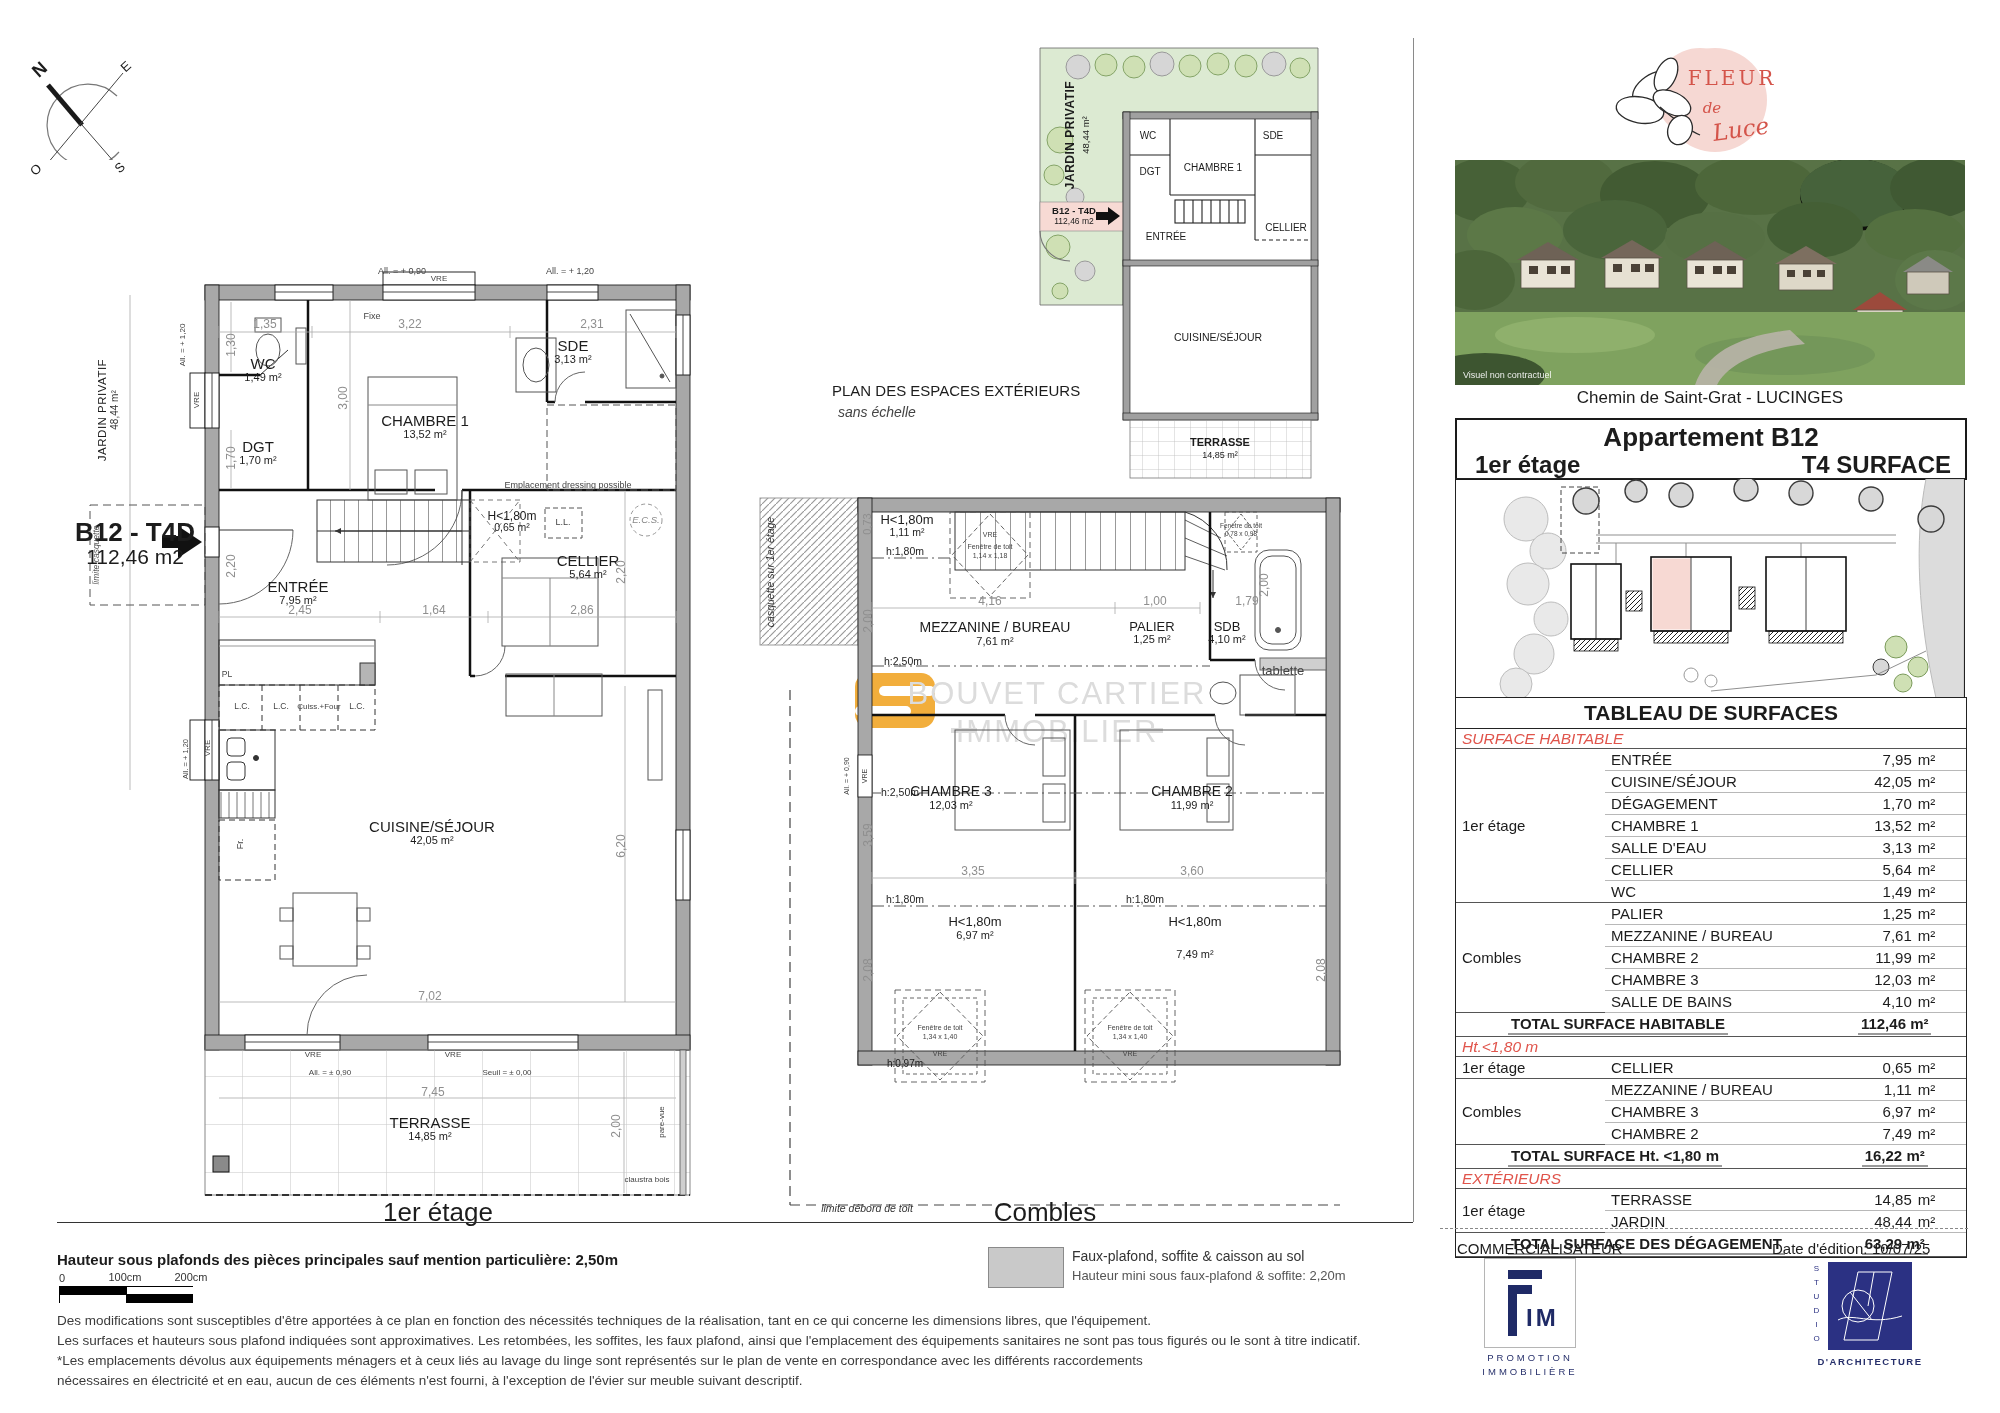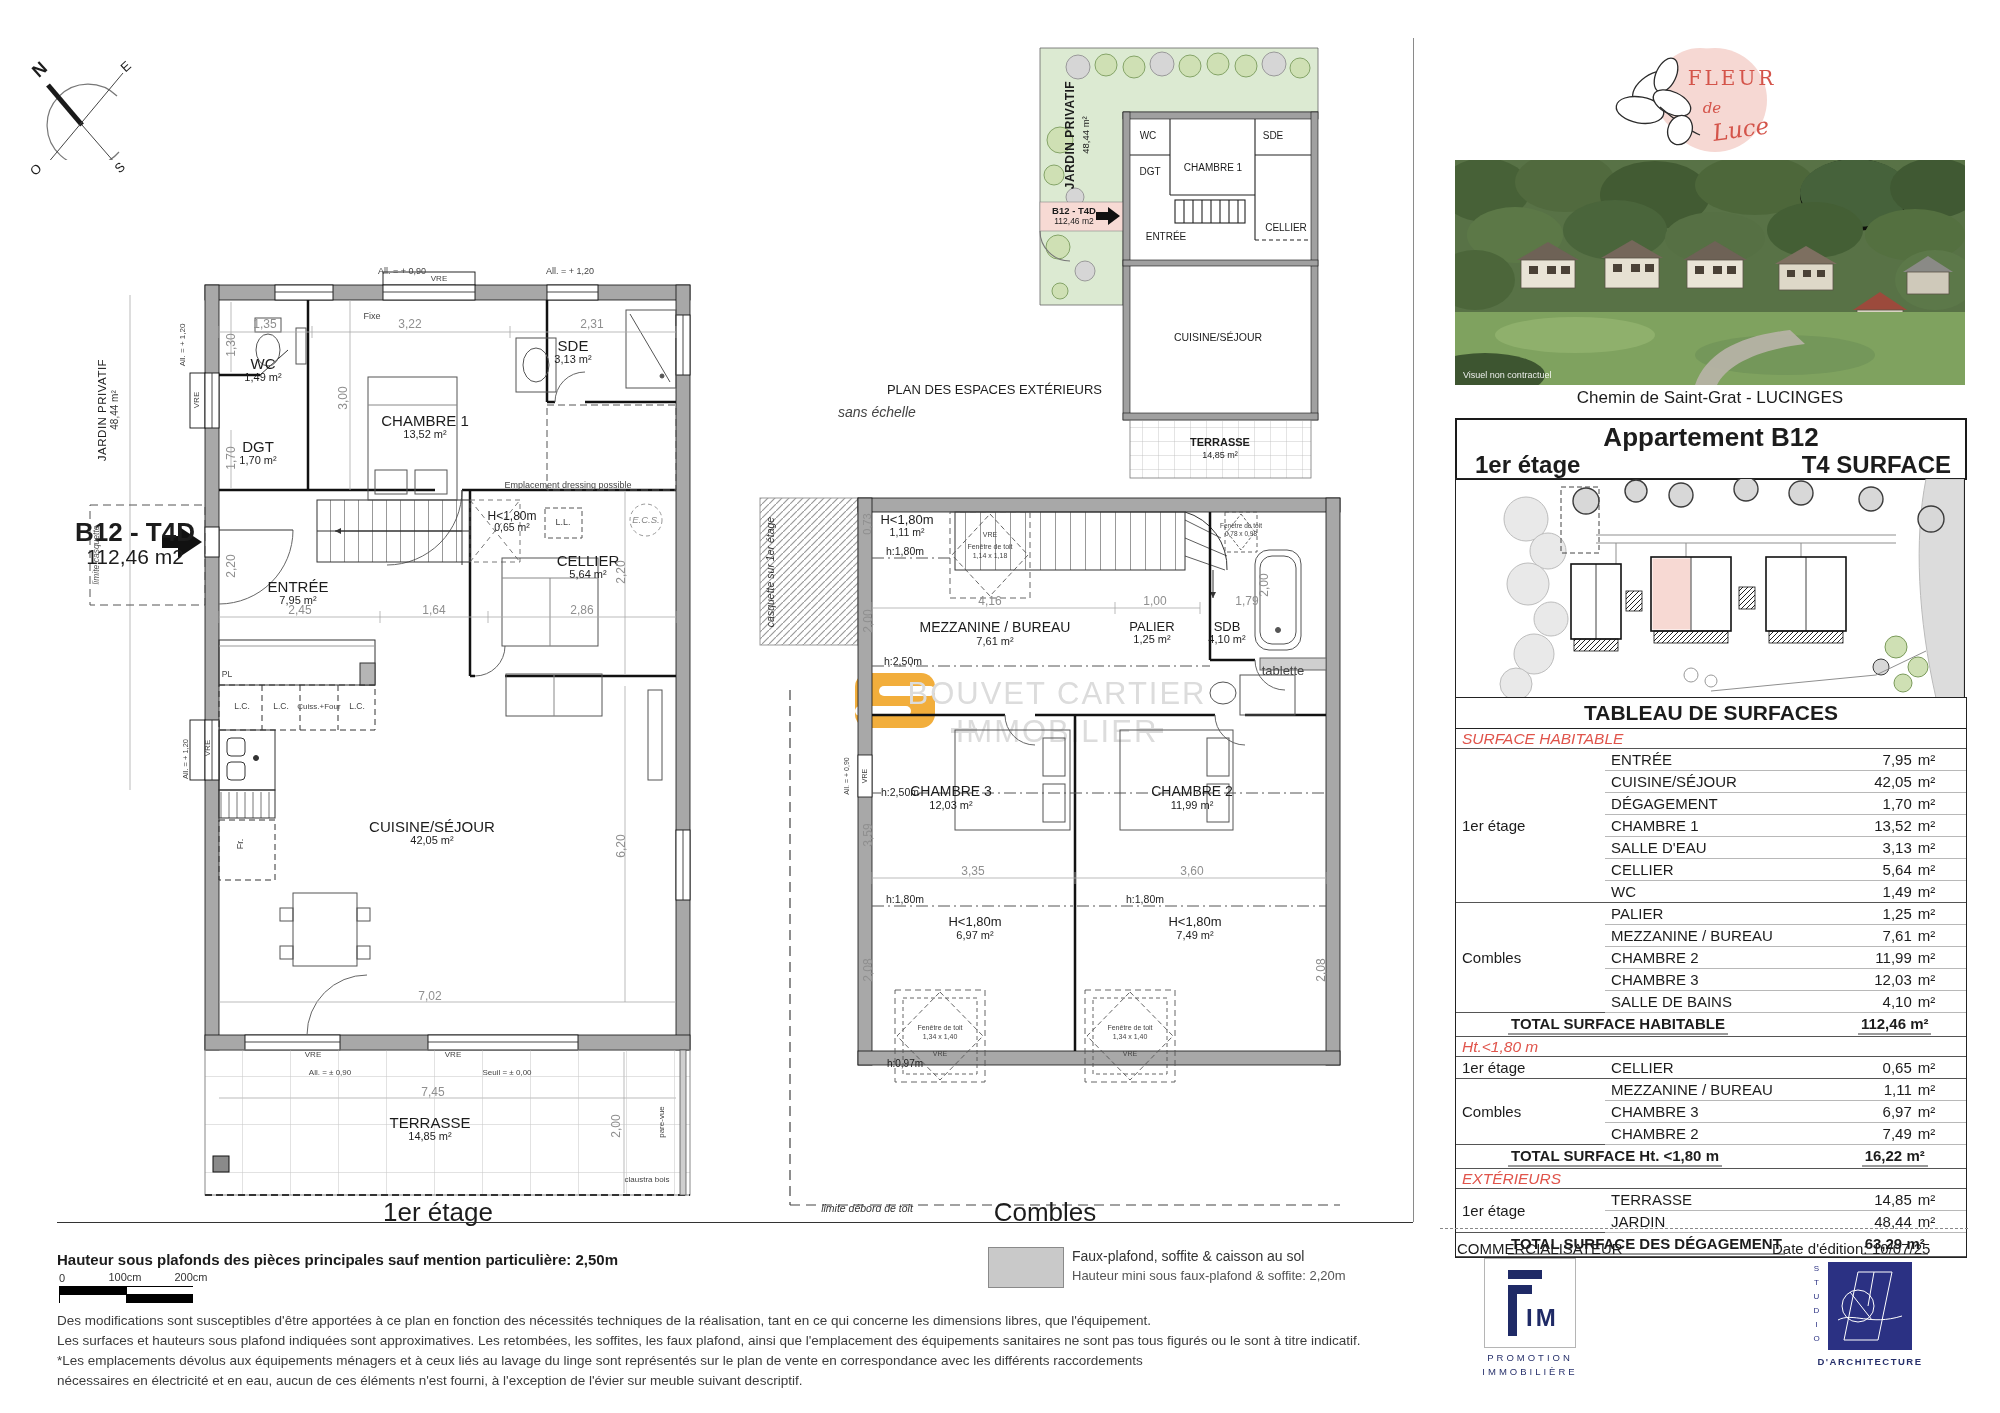--- a/index.html
+++ b/index.html
@@ -349,21 +349,21 @@
     <div class="lbl" style="left:243px;top:101px;font-size:10px">SDE</div>
     <div class="lbl" style="left:120px;top:137px;font-size:10px">DGT</div>
     <div class="lbl" style="left:183px;top:133px;font-size:10px">CHAMBRE 1</div>
     <div class="lbl" style="left:136px;top:202px;font-size:10px">ENTRÉE</div>
     <div class="lbl" style="left:256px;top:193px;font-size:10px">CELLIER</div>
     <div class="lbl" style="left:188px;top:303px;font-size:10.5px">CUISINE/SÉJOUR</div>
     <div class="lbl b" style="left:190px;top:408px;font-size:11px">TERRASSE</div>
     <div class="lbl" style="left:190px;top:421px;font-size:9px">14,85 m²</div>
   </div>
 
-  <div class="abs" style="left:832px;top:382px;width:270px;text-align:right;font-size:13px">PLAN DES ESPACES EXTÉRIEURS</div>
+  <div class="abs" style="left:832px;top:382px;width:270px;text-align:left;font-size:15px">PLAN DES ESPACES EXTÉRIEURS</div>
   <div class="abs it" style="left:838px;top:404px;font-size:14px;color:#444">sans échelle</div>
 
   <div class="abs" style="left:755px;top:490px;width:590px;height:745px">
     <svg width="590" height="745" viewBox="0 0 590 745">
       <defs>
         <pattern id="hatchC" width="7" height="7" patternUnits="userSpaceOnUse">
           <path d="M0 7L7 0" stroke="#9a9a9a" stroke-width="1.2"></path>
         </pattern>
         <pattern id="treadsV2" width="15" height="58" patternUnits="userSpaceOnUse">
           <path d="M0 0V58" stroke="#333" stroke-width="1"></path>
@@ -501,21 +501,21 @@
     <div class="lbl" style="left:196px;top:316px;font-size:11px">12,03 m²</div>
     <div class="lbl" style="left:437px;top:302px;font-size:14px">CHAMBRE 2</div>
     <div class="lbl" style="left:437px;top:316px;font-size:11px">11,99 m²</div>
     <div class="lbl dim" style="left:218px;top:381px">3,35</div>
     <div class="lbl dim" style="left:437px;top:381px">3,60</div>
     <div class="lbl" style="left:150px;top:410px;font-size:10.5px">h:1,80m</div>
     <div class="lbl" style="left:390px;top:410px;font-size:10.5px">h:1,80m</div>
     <div class="lbl" style="left:220px;top:432px;font-size:13px">H&lt;1,80m</div>
     <div class="lbl" style="left:220px;top:446px;font-size:11px">6,97 m²</div>
     <div class="lbl" style="left:440px;top:432px;font-size:13px">H&lt;1,80m</div>
-    <div class="lbl" style="left:440px;top:446px;font-size:11px">7,49 m²</div>
+    <div class="lbl" style="left:440px;top:465px;font-size:11px">7,49 m²</div>
     <div class="lbl dim rot" style="left:113px;top:480px">2,08</div>
     <div class="lbl dim rot" style="left:566px;top:480px">2,08</div>
     <div class="lbl tiny" style="left:185px;top:538px;font-size:7px">Fenêtre de toit</div>
     <div class="lbl tiny" style="left:185px;top:547px;font-size:7px">1,34 x 1,40</div>
     <div class="lbl tiny" style="left:185px;top:564px;font-size:7px">VRE</div>
     <div class="lbl tiny" style="left:375px;top:538px;font-size:7px">Fenêtre de toit</div>
     <div class="lbl tiny" style="left:375px;top:547px;font-size:7px">1,34 x 1,40</div>
     <div class="lbl tiny" style="left:375px;top:564px;font-size:7px">VRE</div>
     <div class="lbl" style="left:150px;top:574px;font-size:10px">h:0,97m</div>
     <div class="lbl tiny rot" style="left:110px;top:286px;font-size:7px">VRE</div>

